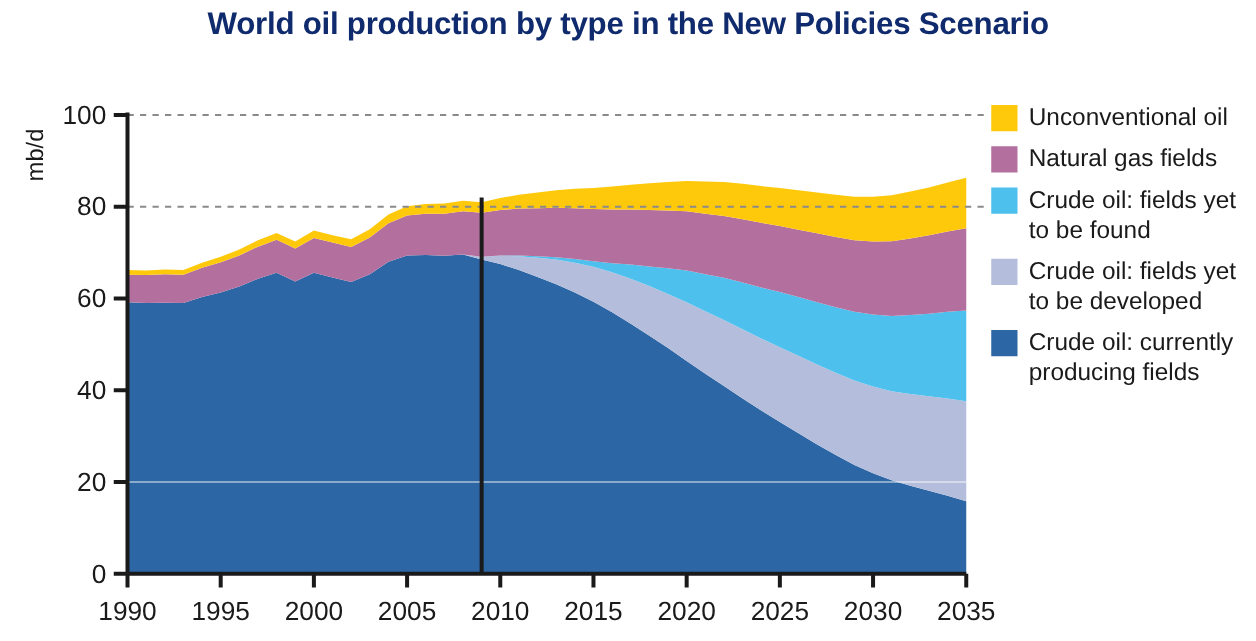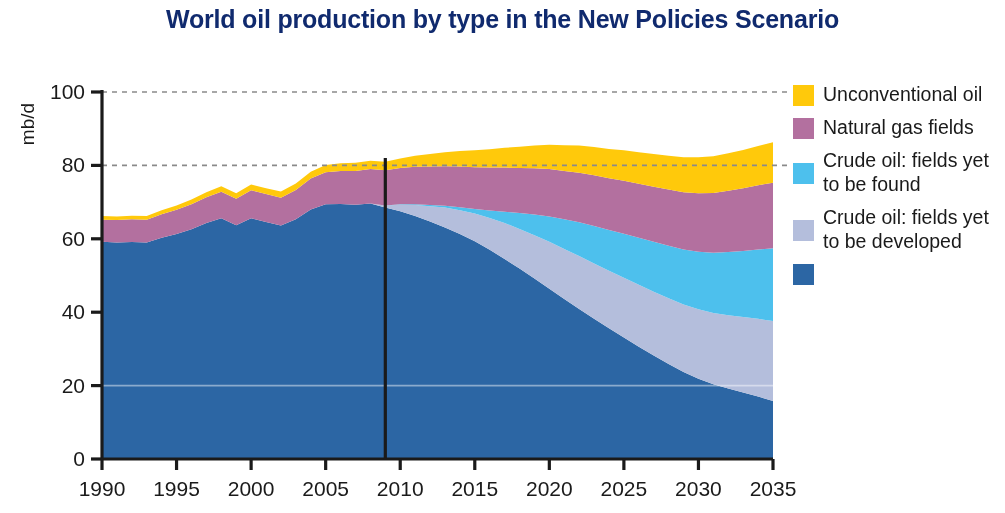--- a/index.html
+++ b/index.html
@@ -46,21 +46,21 @@
     fill: #1a1a1a;
   }
   #legend {
     position: absolute;
     left: 793px;
     top: 82px;
     width: 212px;
   }
   .legend-item {
     display: flex;
-    align-items: center;
+    align-items: flex-start;
     margin-bottom: 9px;
   }
   .legend-swatch {
     width: 21px;
     height: 21px;
     flex: 0 0 21px;
     margin-top: 2px;
     margin-right: 9px;
   }
   .legend-label {
@@ -152,16 +152,18 @@
         <span class="legend-label">Crude oil: fields yet
 to be found</span>
       </div>
       <div class="legend-item">
         <span class="legend-swatch" style="background: rgb(180, 190, 220);"></span>
         <span class="legend-label">Crude oil: fields yet
 to be developed</span>
       </div>
       <div class="legend-item">
         <span class="legend-swatch" style="background: rgb(44, 102, 164);"></span>
+        <span class="legend-label">Crude oil: currently
+producing fields</span>
       </div>
     </div>
 
 </div>
 
 </body></html>

